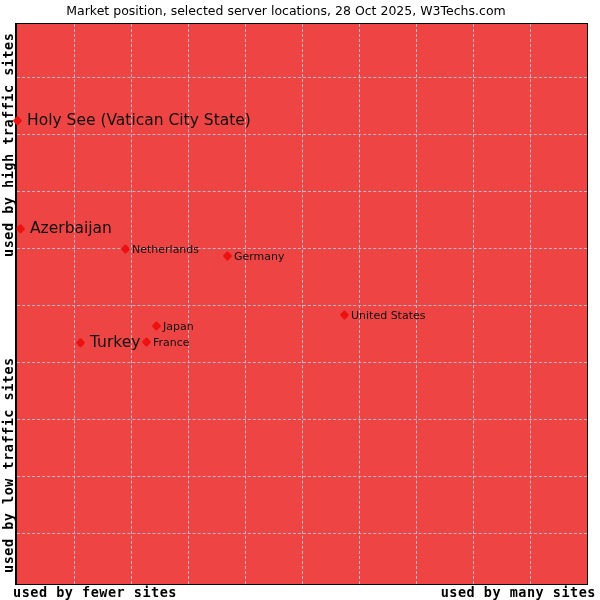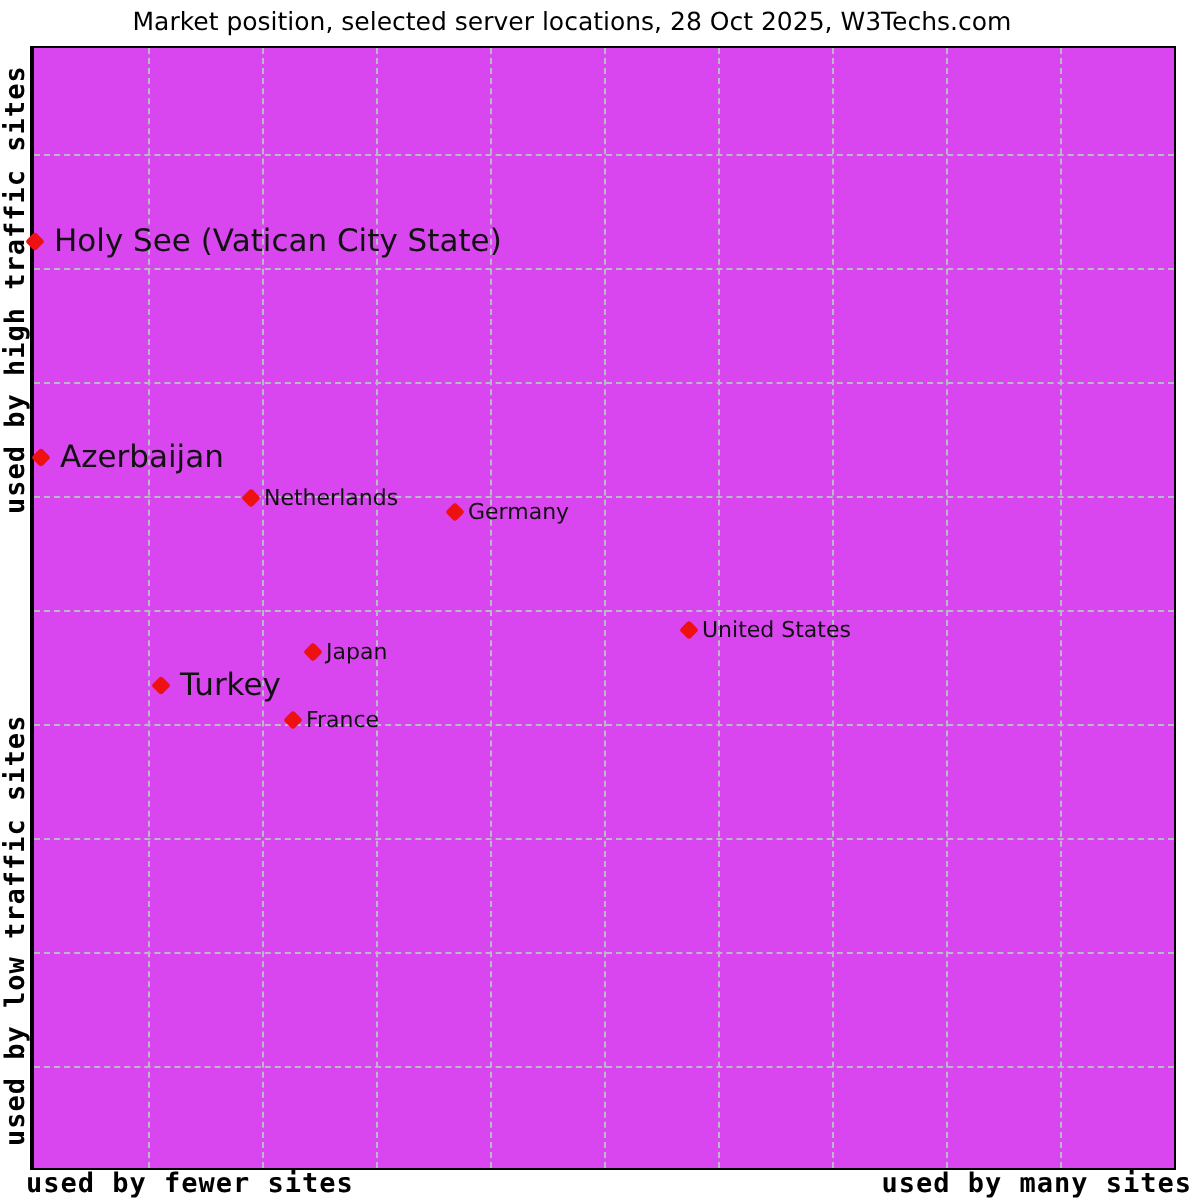--- a/index.html
+++ b/index.html
@@ -8,21 +8,21 @@
     font-family:"DejaVu Sans",sans-serif;color:#000;
     position:relative;overflow:hidden;
   }
   .title{
     position:absolute;top:3px;left:0;width:572px;
     text-align:center;font-size:12.5px;color:#000;
     letter-spacing:0px;white-space:nowrap;
   }
   .plot{
     position:absolute;left:15px;top:23px;width:570px;height:560px;
-    background:#d946ef;
+    background:#ef4444;
     border:1px solid #000;border-left:2px solid #000;
     overflow:visible;
   }
   .vgrid{position:absolute;top:0;bottom:0;width:0;border-left:1px dashed #b9b9c8;}
   .hgrid{position:absolute;left:0;right:0;height:0;border-top:1px dashed #b9b9c8;}
   .point{position:absolute;display:flex;align-items:center;white-space:nowrap;transform:translate(-5px,-50%);z-index:3;}
   .diamond{
     width:7px;height:7px;border-radius:1.5px;
     transform:rotate(45deg);flex:0 0 7px;
   }
@@ -89,21 +89,21 @@
       <span class="pt-label small">Germany</span>
     </div>
     <div class="point" style="left: 329px; top: 291px;">
       <span class="diamond" style="background: rgb(238, 17, 17);"></span>
       <span class="pt-label small">United States</span>
     </div>
     <div class="point" style="left: 141px; top: 302px;">
       <span class="diamond" style="background: rgb(238, 17, 17);"></span>
       <span class="pt-label small">Japan</span>
     </div>
-    <div class="point" style="left: 131px; top: 336px;">
+    <div class="point" style="left: 131px; top: 318px;">
       <span class="diamond" style="background: rgb(238, 17, 17);"></span>
       <span class="pt-label small">France</span>
     </div>
     <div class="point" style="left: 65px; top: 319px;">
       <span class="diamond" style="background: rgb(238, 17, 17);"></span>
       <span class="pt-label large">Turkey</span>
     </div>
   </div>
 
 <div class="yedge yedge-top">used by high traffic sites</div>

